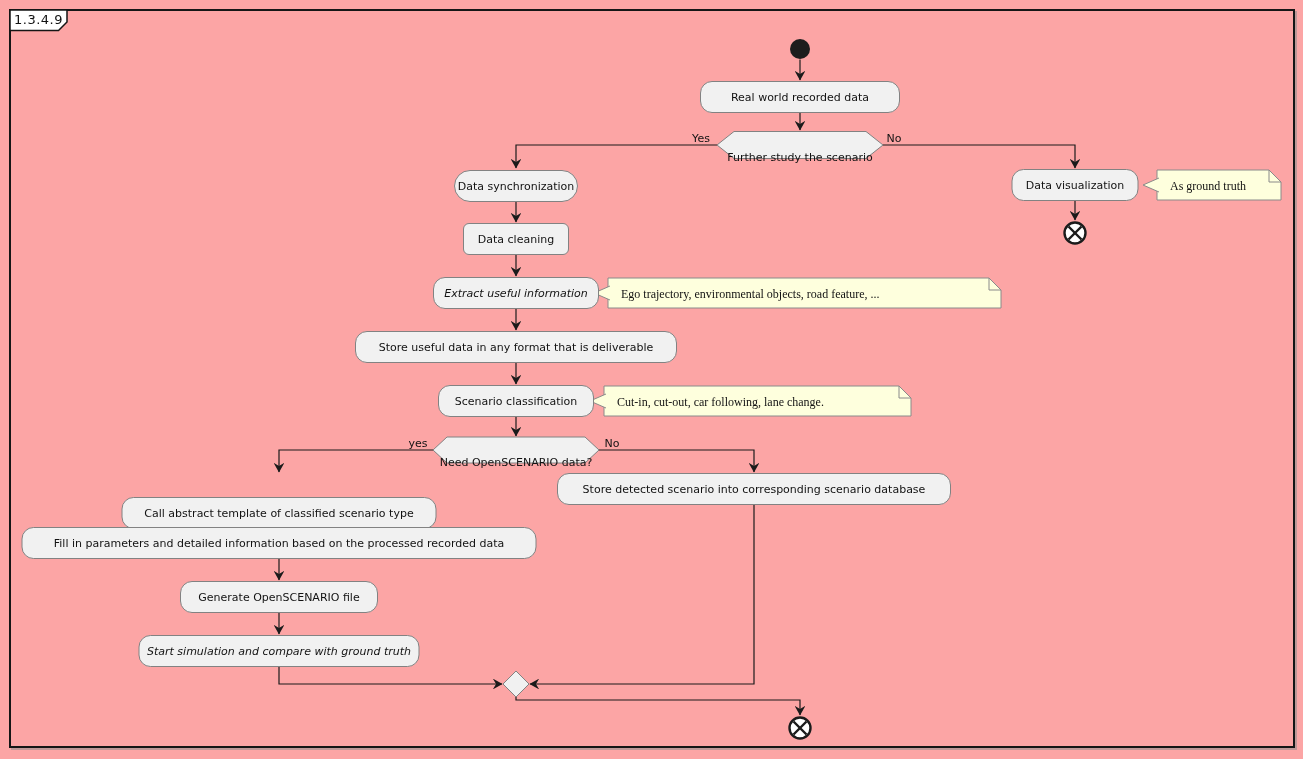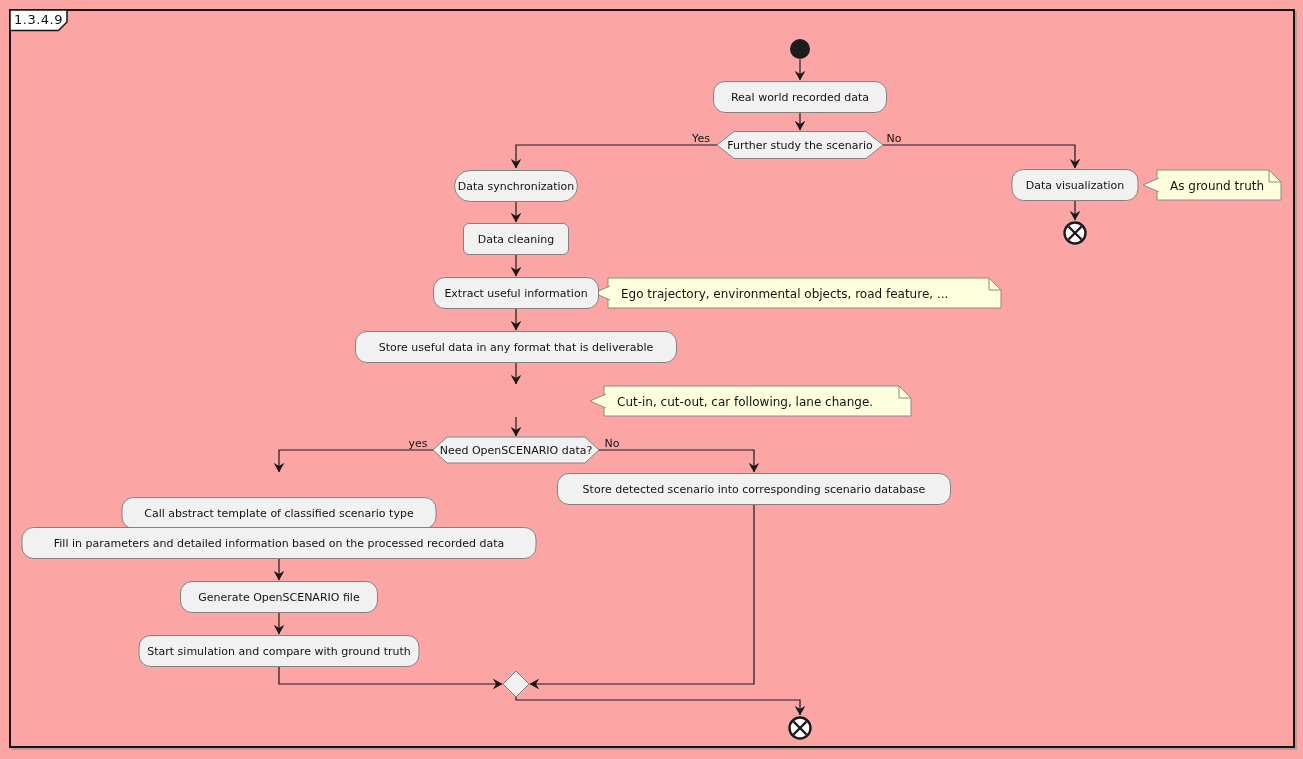--- a/index.html
+++ b/index.html
@@ -50,34 +50,36 @@
     white-space: nowrap;
     z-index: 3;
     box-sizing: border-box;
   }
   .decision-label {
     position: absolute;
     transform: translate(-50%, -50%);
     font-size: 11px;
     white-space: nowrap;
     z-index: 3;
+    margin-top: 12px;
   }
   .branch-label {
     position: absolute;
     transform: translate(-50%, -50%);
     font-size: 11px;
     white-space: nowrap;
     z-index: 3;
   }
   .note-text {
     position: absolute;
     transform: translate(0, -50%);
     font-size: 12px;
     white-space: nowrap;
     z-index: 3;
+    font-family: Liberation Serif, serif;
   }
 </style>
 </head>
 <body>
 
 <div id="canvas">
 
   <div id="frame"></div>
 
   <svg class="layer" width="1303" height="759" viewBox="0 0 1303 759">
@@ -137,29 +139,30 @@
       <path d="M1269,170 L1269,182 L1281,182" fill="none"></path>
 
       <path d="M610,286 L594,293 L610,300"></path>
       <path d="M606,394 L590,401 L606,408"></path>
       <path d="M1159,178 L1143,185 L1159,192"></path>
     </g>
   </svg>
 
   <div id="frame-label">1.3.4.9</div>
 
-  <div class="activity" style="left:800px; top:97px;  width:174px;">Real world recorded data</div>
+  <div class="activity" style="left:800px; top:97px;  width:200px;">Real world recorded data</div>
   <div class="activity" style="left:516px; top:186px; width:124px;border-radius:16px;">Data synchronization</div>
   <div class="activity" style="left:516px; top:239px; width:106px;border-radius:6px;">Data cleaning</div>
-  <div class="activity" style="left:516px; top:293px; width:166px;">Extract useful information</div>
+  <div class="activity" style="left:516px; top:293px; width:166px;font-style:italic;">Extract useful information</div>
   <div class="activity" style="left:516px; top:347px; width:322px;">Store useful data in any format that is deliverable</div>
+  <div class="activity" style="left:516px; top:401px; width:156px;">Scenario classification</div>
   <div class="activity" style="left:279px; top:489px; width:315px;margin-top:24px;">Call abstract template of classified scenario type</div>
   <div class="activity" style="left:279px; top:597px; width:198px;">Generate OpenSCENARIO file</div>
   <div class="activity" style="left:279px; top:543px; width:515px;">Fill in parameters and detailed information based on the processed recorded data</div>
-  <div class="activity" style="left:279px; top:651px; width:281px;">Start simulation and compare with ground truth</div>
+  <div class="activity" style="left:279px; top:651px; width:281px;font-style:italic;">Start simulation and compare with ground truth</div>
   <div class="activity" style="left:754px; top:489px; width:394px;">Store detected scenario into corresponding scenario database</div>
   <div class="activity" style="left:1075px; top:185px; width:127px;">Data visualization</div>
 
   <div class="decision-label" style="left:800px; top:145px;">Further study the scenario</div>
   <div class="decision-label" style="left:516px; top:450px;">Need OpenSCENARIO data?</div>
 
   <div class="branch-label" style="left:701px;  top:138px;">Yes</div>
   <div class="branch-label" style="left:894px;  top:138px;">No</div>
   <div class="branch-label" style="left:418px;  top:443px;">yes</div>
   <div class="branch-label" style="left:612px;  top:443px;">No</div>

